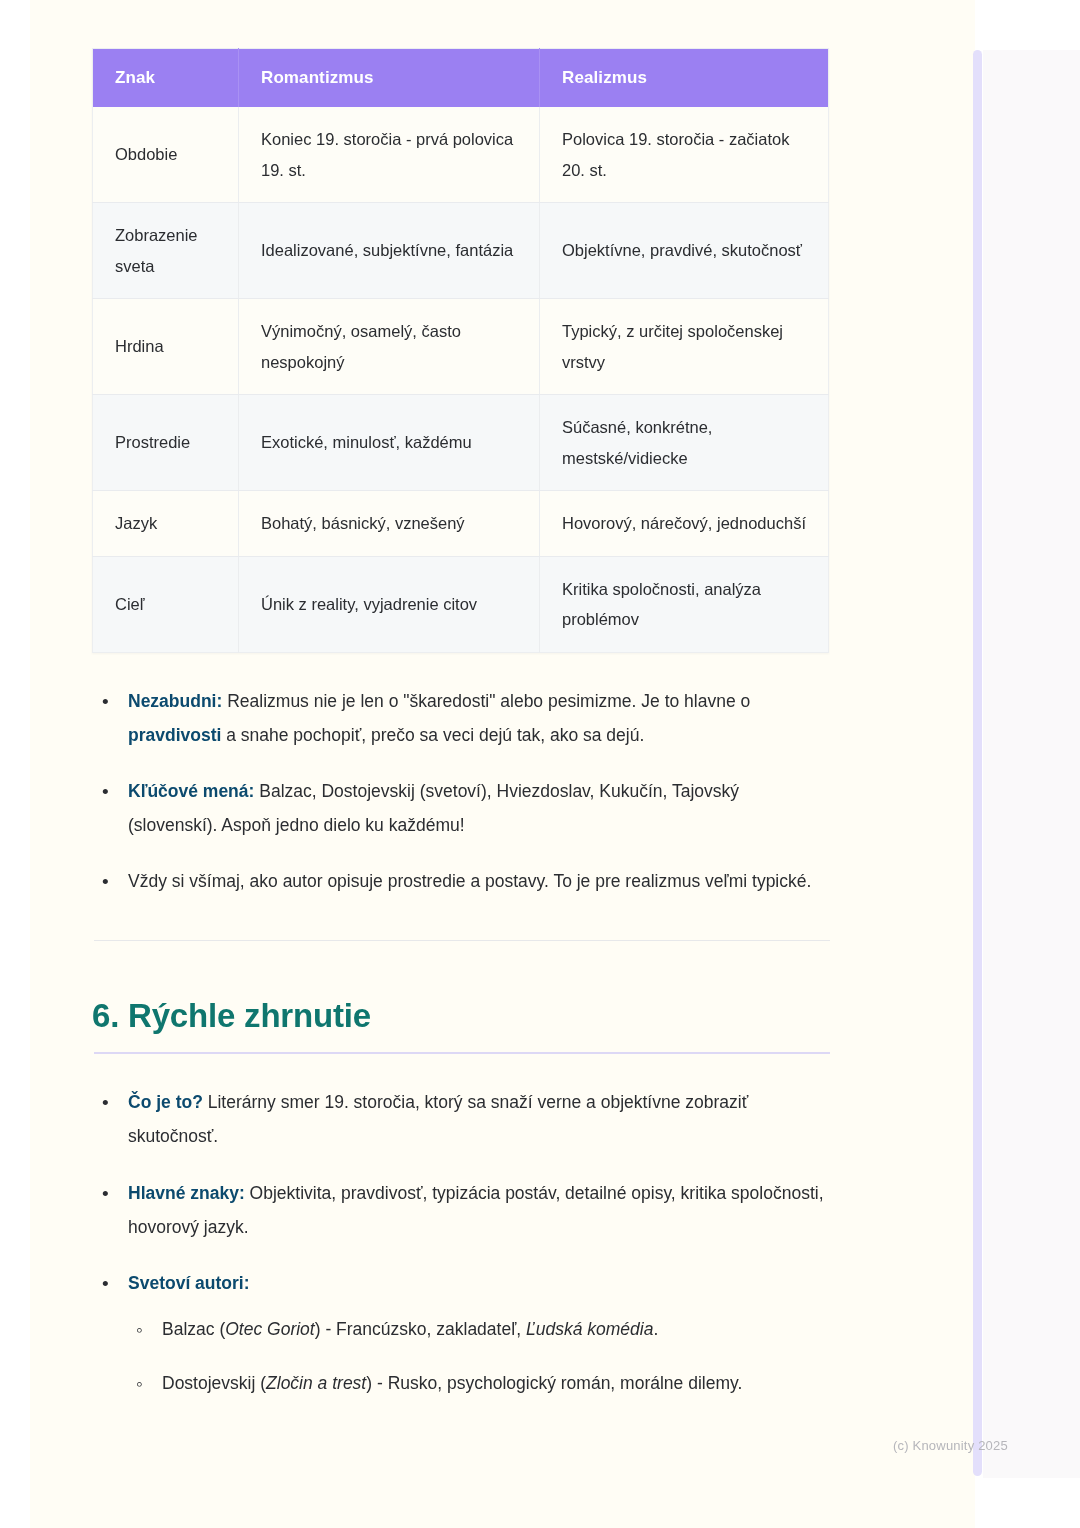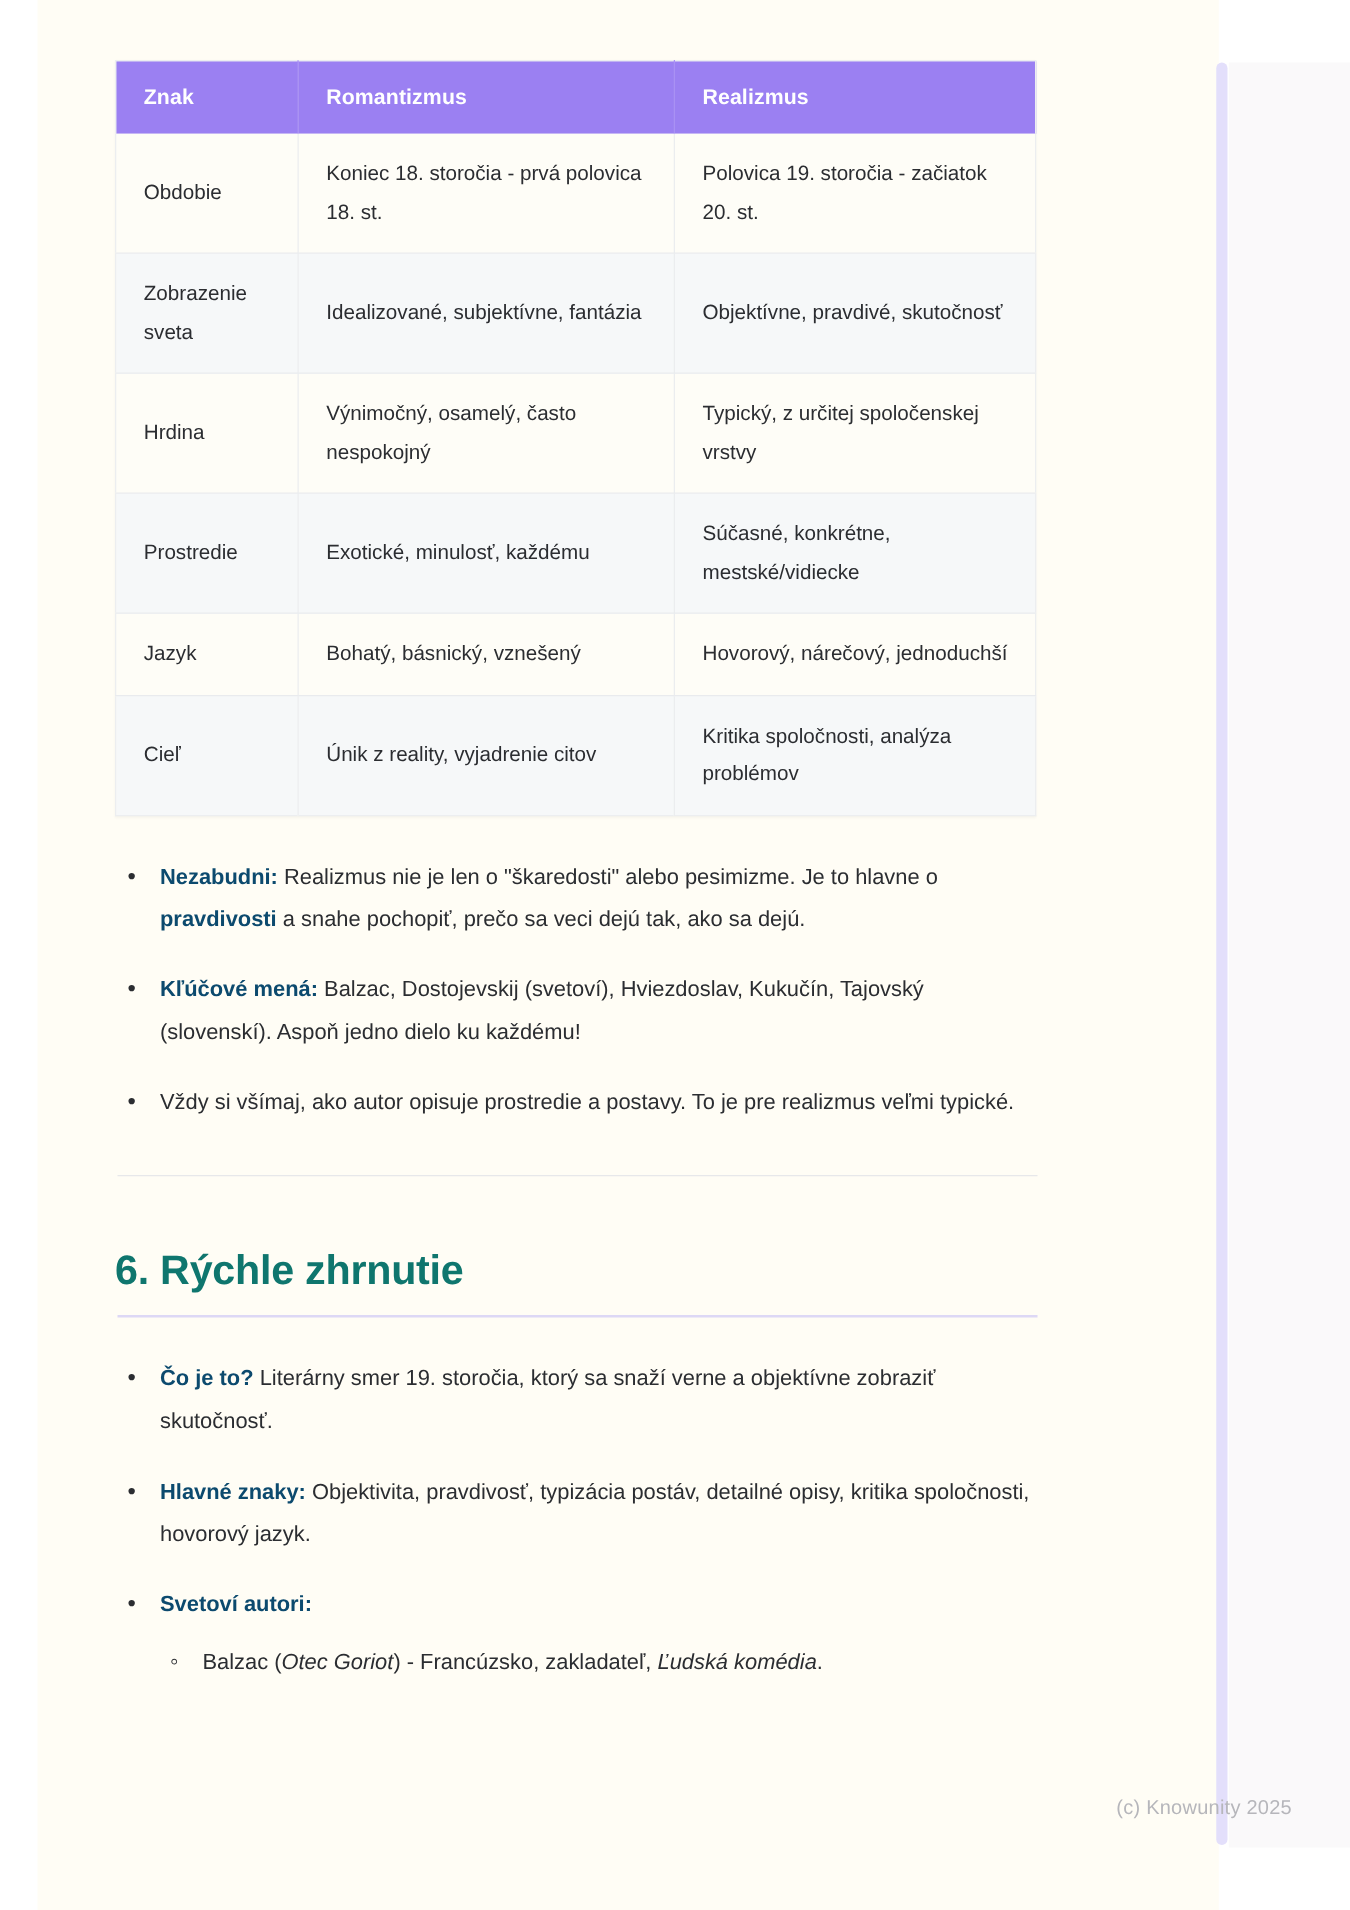--- a/index.html
+++ b/index.html
@@ -178,21 +178,21 @@
     border: none;
   }
 
   .summary-list { margin-top: 26px; }
 
   
   .watermark {
     position: absolute;
     left: 893px;
     top: 1438px;
-    font-size: 16px;
+    font-size: 13px;
     color: #b6b6bb;
     letter-spacing: 0.2px;
     white-space: nowrap;
   }
 </style>
 </head>
 <body>
 
 <div class="page-canvas">
 
@@ -211,21 +211,21 @@
       <thead>
         <tr>
           <th>Znak</th>
           <th>Romantizmus</th>
           <th>Realizmus</th>
         </tr>
       </thead>
       <tbody>
         <tr class="row-odd">
           <td>Obdobie</td>
-          <td>Koniec 18. storočia - prvá polovica 18. st.</td>
+          <td>Koniec 19. storočia - prvá polovica 19. st.</td>
           <td>Polovica 19. storočia - začiatok 20. st.</td>
         </tr>
         <tr class="row-even">
           <td>Zobrazenie sveta</td>
           <td>Idealizované, subjektívne, fantázia</td>
           <td>Objektívne, pravdivé, skutočnosť</td>
         </tr>
         <tr class="row-odd">
           <td>Hrdina</td>
           <td>Výnimočný, osamelý, často nespokojný</td>
@@ -260,20 +260,21 @@
     <h2 class="section-heading">6. Rýchle zhrnutie</h2>
     <hr class="heading-rule">
 
     <ul class="note-list summary-list">
       <li><b>Čo je to?</b><span> Literárny smer 19. storočia, ktorý sa snaží verne a objektívne zobraziť skutočnosť.</span></li>
       <li><b>Hlavné znaky:</b><span> Objektivita, pravdivosť, typizácia postáv, detailné opisy, kritika spoločnosti, hovorový jazyk.</span></li>
       <li class="no-bullet-gap">
         <b>Svetoví autori:</b>
         <ul class="sub-list">
           <li><span>Balzac (</span><i>Otec Goriot</i><span>) - Francúzsko, zakladateľ, </span><i>Ľudská komédia</i><span>.</span></li>
+          <li><span>Dostojevskij (</span><i>Zločin a trest</i><span>) - Rusko, psychologický román, morálne dilemy.</span></li>
         </ul>
       </li>
     </ul>
 
   </div>
 
   <div class="watermark">(c) Knowunity 2025</div>
 
 </div>
 

